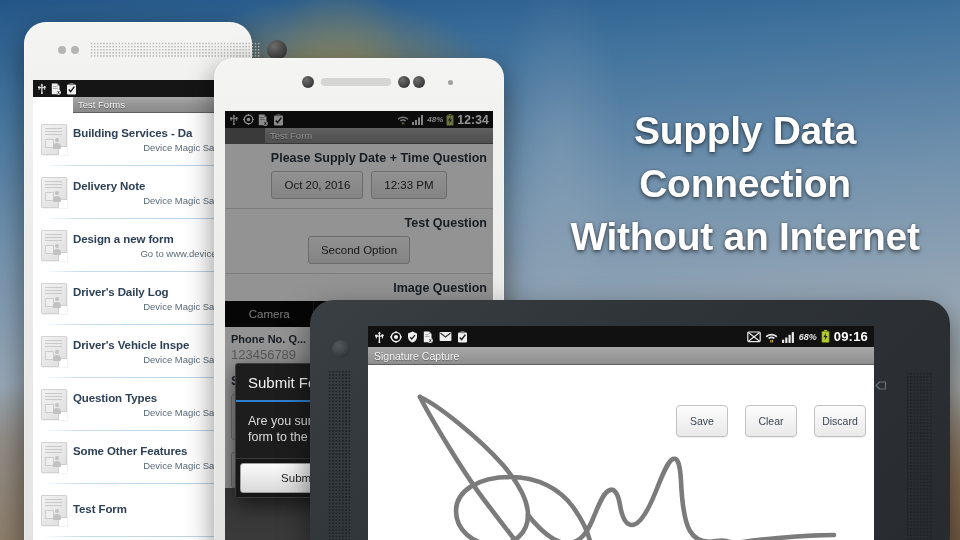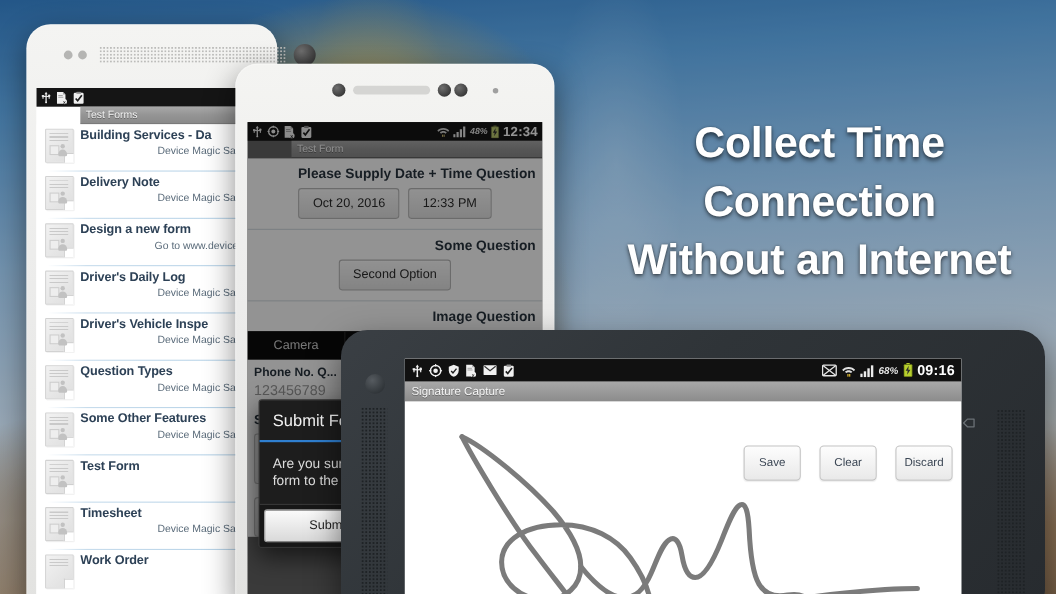--- a/index.html
+++ b/index.html
@@ -87,21 +87,21 @@
   
   .ic { display:inline-block; position:relative; }
   .ic svg { display:block; }
 
   
   #phone-left { left:24px; top:22px; width:228px; height:530px; }
   #phone-left .white-phone { position:absolute; inset:0; }
   #pl-screen { left:9px; top:58px; width:210px; height:472px; background:#fff; }
 
   .formlist { background:#ffffff; height:100%; overflow:hidden; }
-  .form-row { position:relative; height:43px; padding:4px 6px 4px 8px; display:flex; }
+  .form-row { position:relative; height:53px; padding:4px 6px 4px 8px; display:flex; align-items:center; }
   .form-row:after {
     content:""; position:absolute; left:10px; right:0; bottom:0; height:1px;
     background:linear-gradient(90deg, rgba(255,255,255,0) 0%, #c7dcec 18%, #b9d4e8 75%, #b9d4e8 100%);
   }
   .form-icon {
     width:26px; height:31px; flex:0 0 26px; margin-right:6px; position:relative;
     background:linear-gradient(135deg,#f2f2f2,#dedede);
     border:1px solid #d2d2d2;
     border-radius:1px;
     box-shadow:1px 1px 0 rgba(0,0,0,0.05);
@@ -208,21 +208,21 @@
 </head>
 <body>
 
 <div id="stage">
 
   <div class="bg"></div>
   <div class="bg-blur-overlay"></div>
   <div class="bg-dark"></div>
 
   <div id="headline">
-    <div>Collect Time</div>
+    <div>Supply Data</div>
     <div>Connection</div>
     <div>Without an Internet</div>
   </div>
 
   <div id="phone-left" class="device">
     <div class="white-phone"></div>
     <div class="dot-small" style="left:34px;top:24px;width:8px;height:8px;"></div>
     <div class="dot-small" style="left:47px;top:24px;width:8px;height:8px;"></div>
     <div class="speaker-mesh" style="left:66px;top:20px;width:170px;height:16px;"></div>
     <div class="lens" style="left:243px;top:18px;width:20px;height:20px;"></div>
@@ -488,21 +488,21 @@
           <span>Test Form</span>
         </div>
 
         <div class="form-body">
           <div class="q-label">Please Supply Date + Time Question</div>
           <div class="q-row sep">
             <div class="btn-a">Oct 20, 2016</div>
             <div class="btn-a">12:33 PM</div>
           </div>
 
-          <div class="q-label">Some Question</div>
+          <div class="q-label">Test Question</div>
           <div class="q-row sep">
             <div class="btn-a">Second Option</div>
           </div>
 
           <div class="q-label">Image Question</div>
           <div class="imgrow">
             <div>Camera</div>
             <div>Gallery</div>
             <div></div>
           </div>

